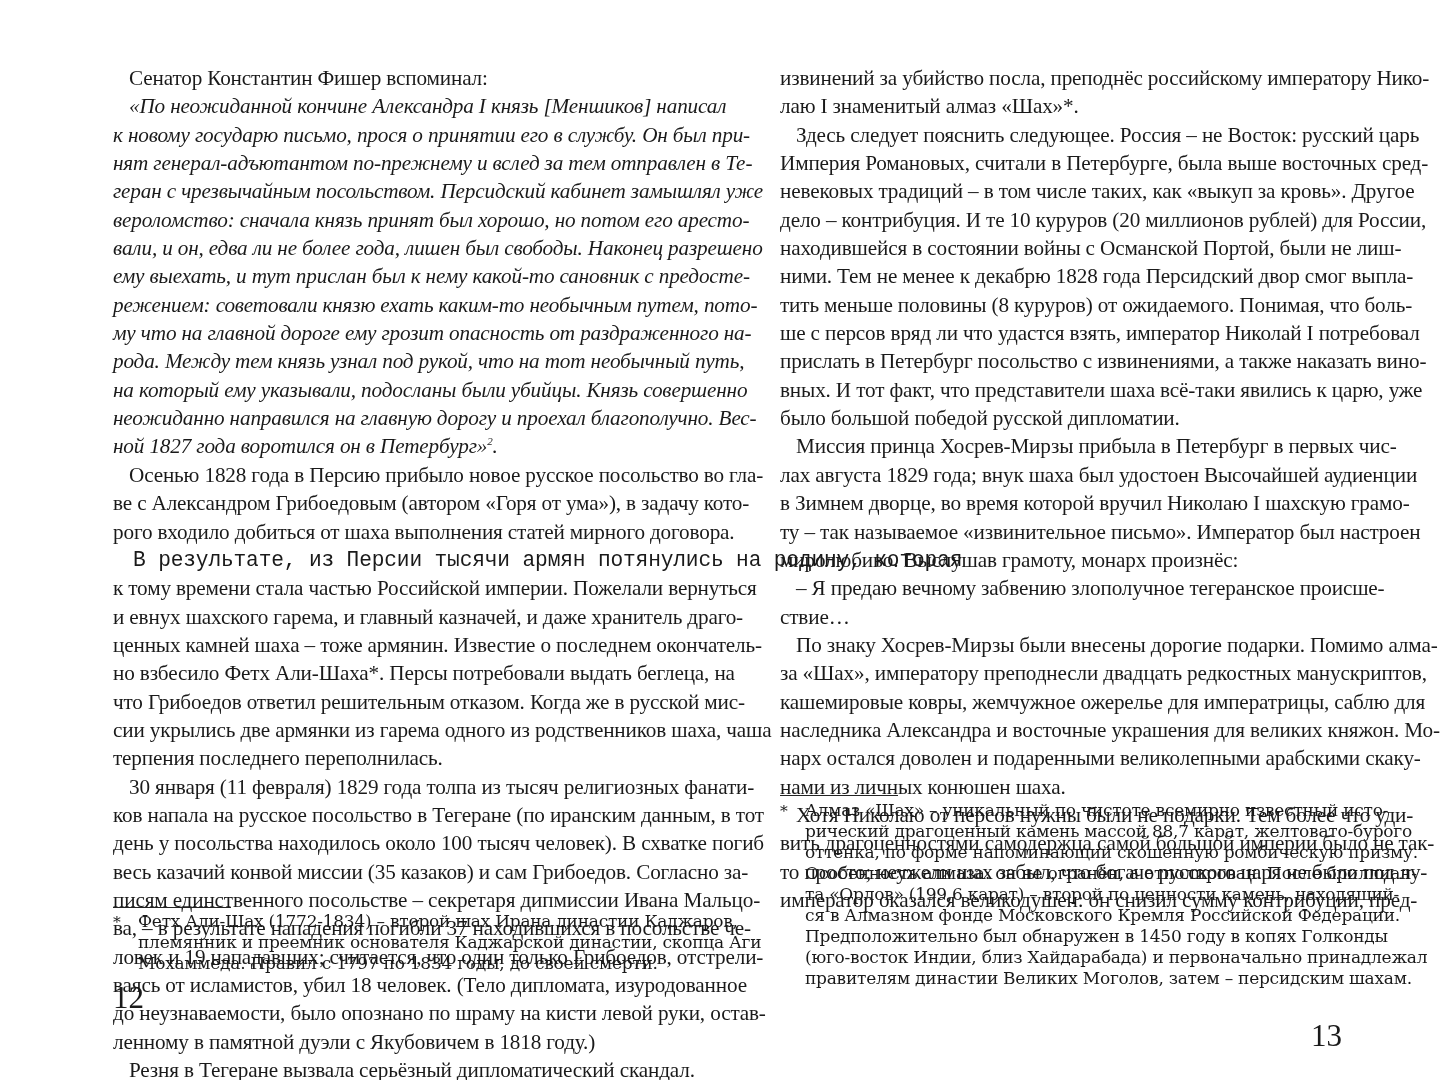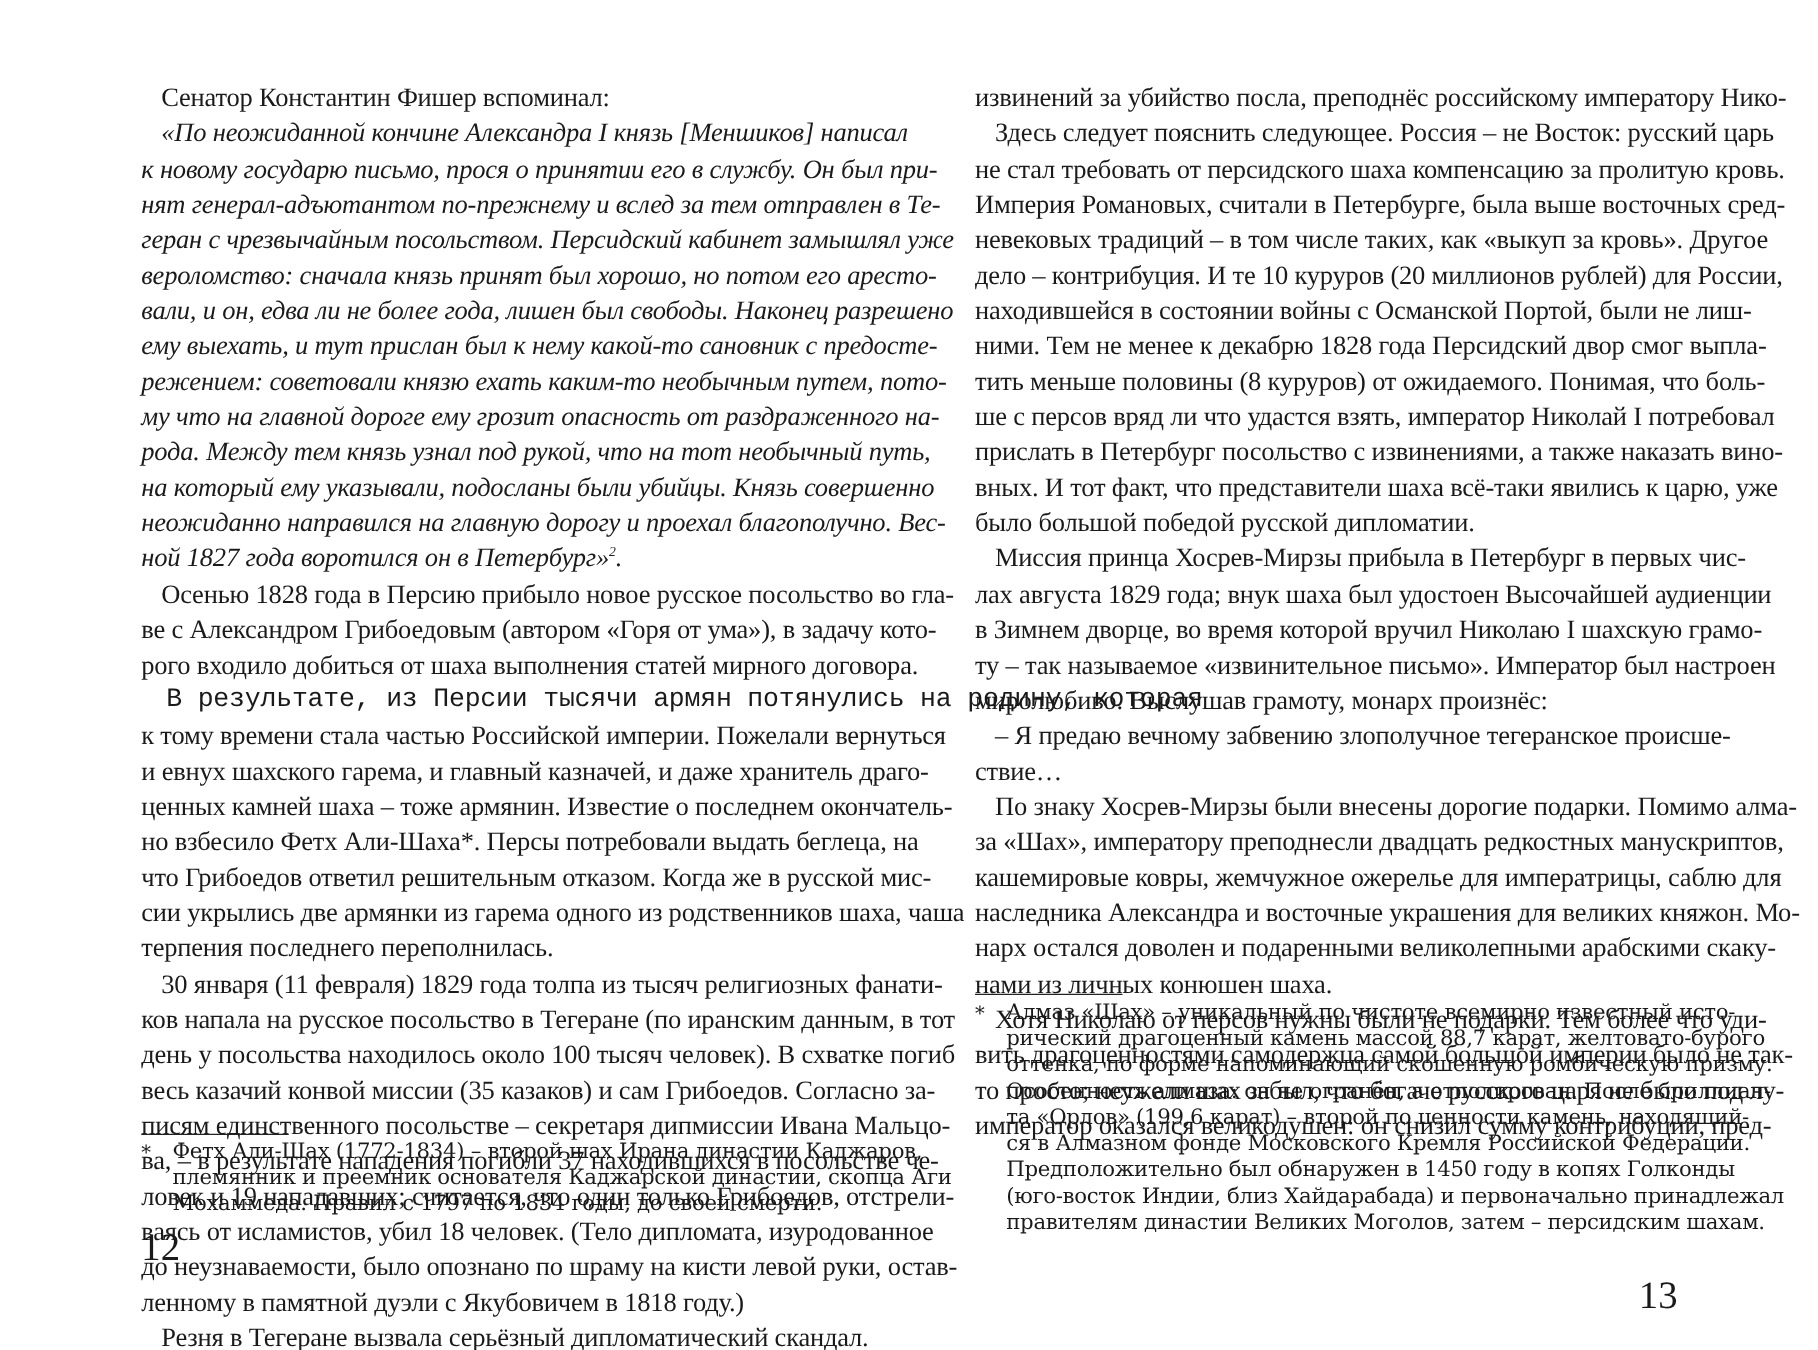--- a/index.html
+++ b/index.html
@@ -76,22 +76,22 @@
         <span class="fn-line">племянник и преемник основателя Каджарской династии, скопца Аги</span>
         <span class="fn-line last">Мохаммеда. Правил с 1797 по 1834 годы, до своей смерти.</span>
       </div>
   </div>
   <div class="page-num">12</div>
 </div>
 
 <div class="page" id="page-right">
   <div class="body-text" id="right-body">
       <span class="line "><span>извинений за убийство посла, преподнёс российскому императору Нико-</span></span>
+      <span class="line last"><span>лаю I знаменитый алмаз «Шах»*.</span></span>
       <span class="line indent"><span>Здесь следует пояснить следующее. Россия – не Восток: русский царь</span></span>
-      <span class="line "><span>не стал требовать от персидского шаха компенсацию за пролитую кровь.</span></span>
       <span class="line "><span>Империя Романовых, считали в Петербурге, была выше восточных сред-</span></span>
       <span class="line "><span>невековых традиций – в том числе таких, как «выкуп за кровь». Другое</span></span>
       <span class="line "><span>дело – контрибуция. И те 10 куруров (20 миллионов рублей) для России,</span></span>
       <span class="line "><span>находившейся в состоянии войны с Османской Портой, были не лиш-</span></span>
       <span class="line "><span>ними. Тем не менее к декабрю 1828 года Персидский двор смог выпла-</span></span>
       <span class="line "><span>тить меньше половины (8 куруров) от ожидаемого. Понимая, что боль-</span></span>
       <span class="line "><span>ше с персов вряд ли что удастся взять, император Николай I потребовал</span></span>
       <span class="line "><span>прислать в Петербург посольство с извинениями, а также наказать вино-</span></span>
       <span class="line "><span>вных. И тот факт, что представители шаха всё-таки явились к царю, уже</span></span>
       <span class="line last"><span>было большой победой русской дипломатии.</span></span>

